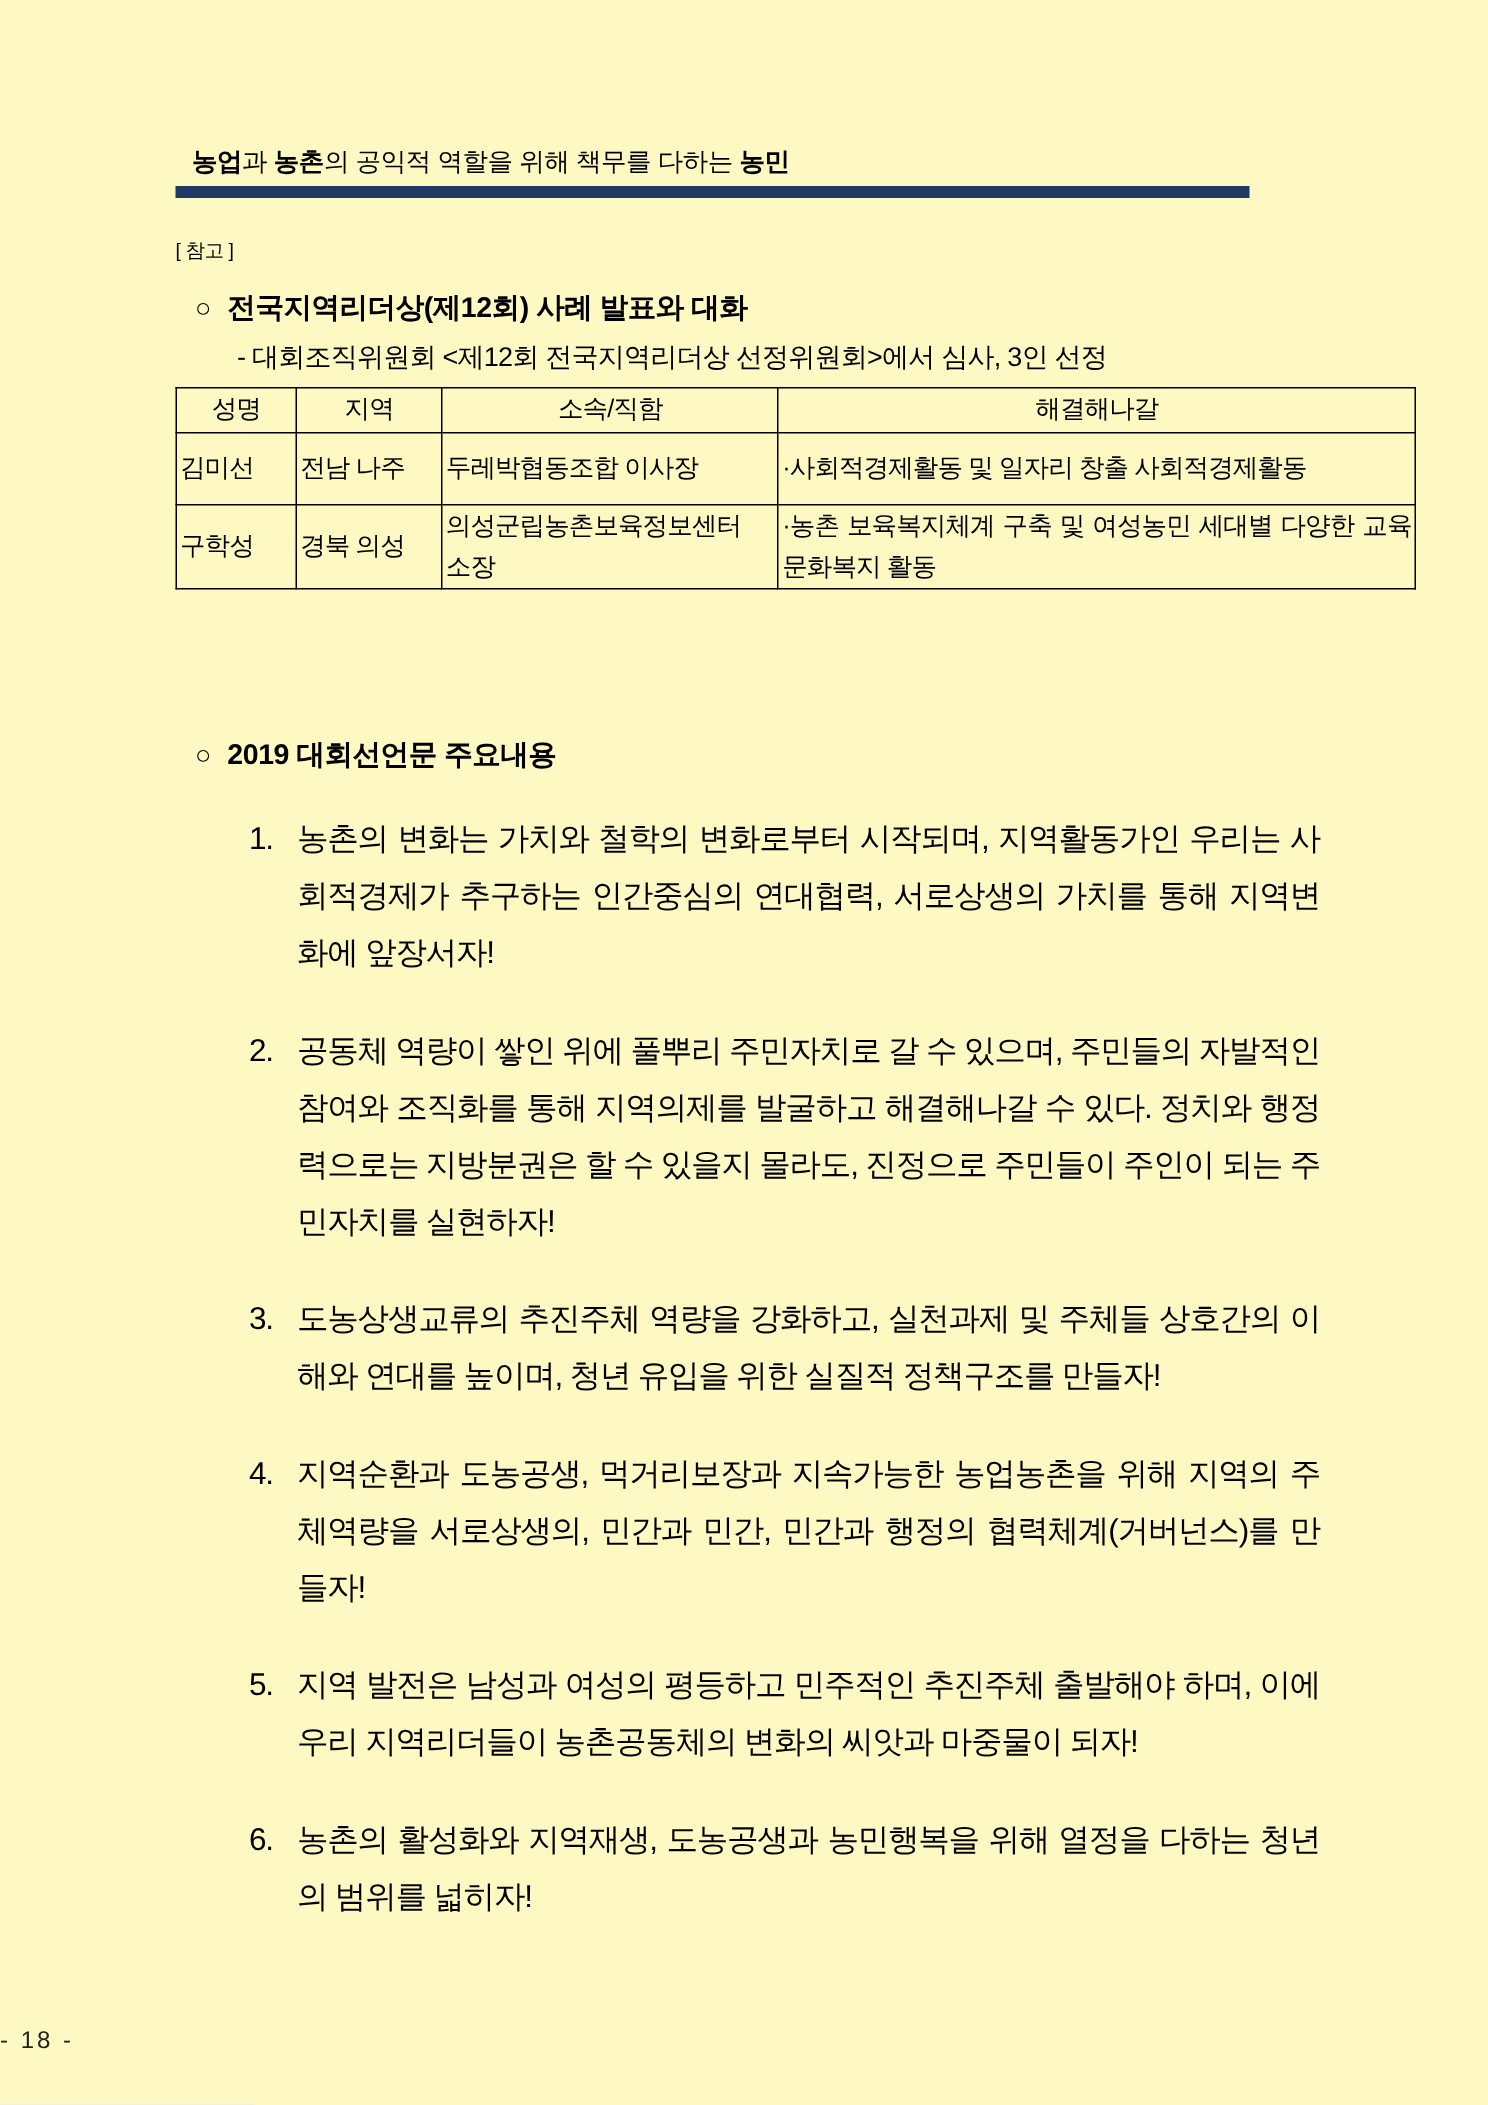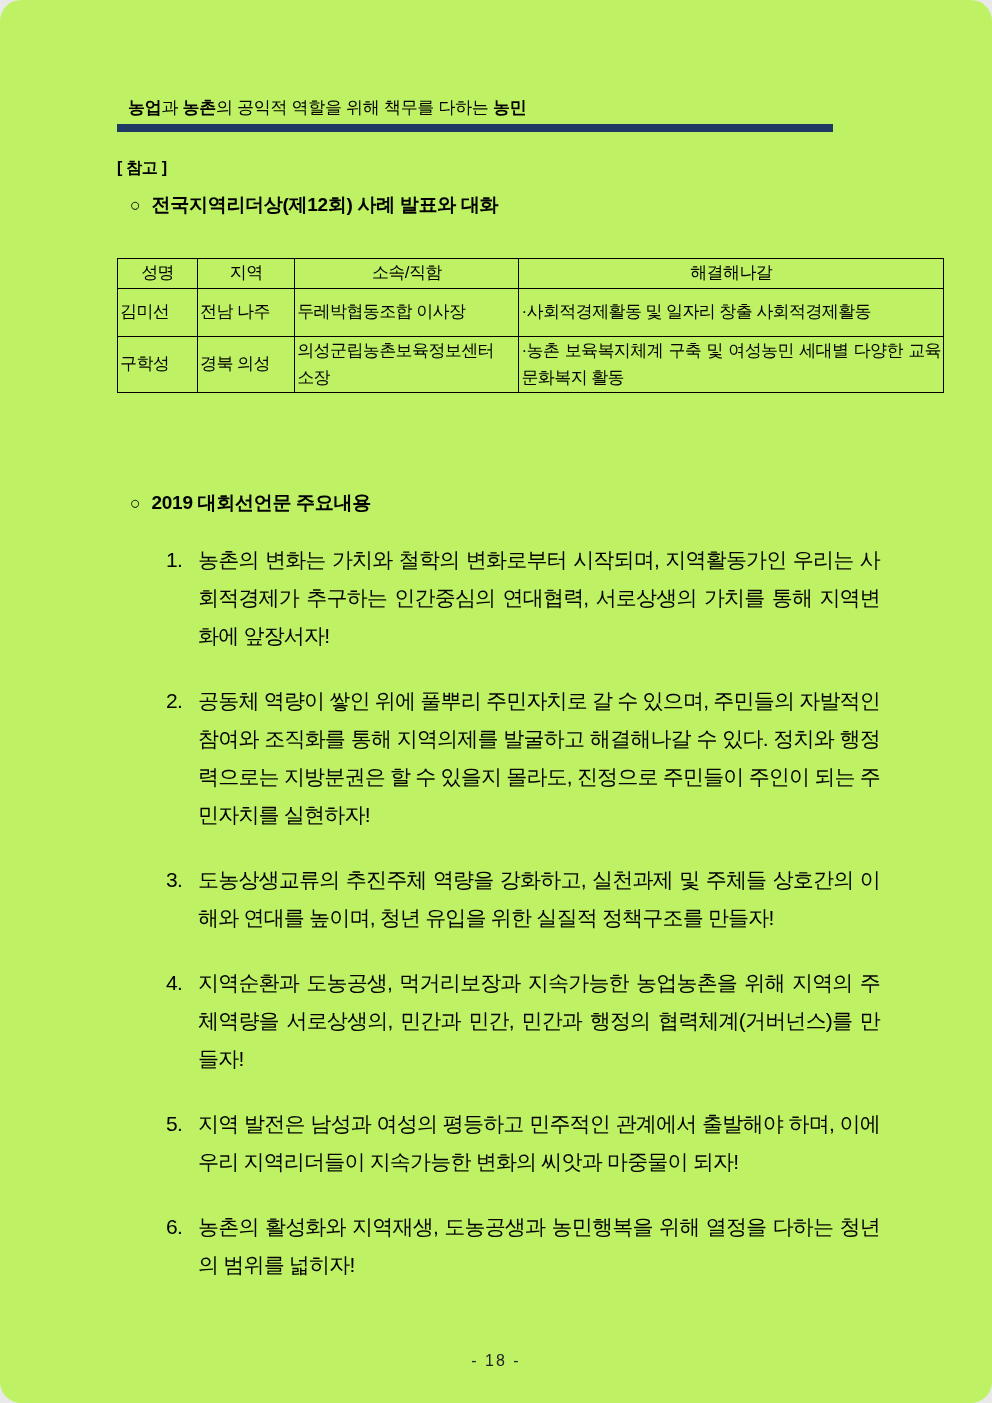--- a/index.html
+++ b/index.html
@@ -1,39 +1,38 @@
 <!DOCTYPE html>
 <html><head>
 <meta charset="utf-8">
 <style>
   html,body{margin:0;padding:0;background:#e9e9e9;}
   .page{
     position:relative;
     width:992px;height:1403px;
     margin:0 auto;
-    background:#bef264;
+    background:#fef9c3;
     font-family:"Liberation Sans","DejaVu Sans",sans-serif;
     color:#000;
     overflow:hidden;
-    border-radius:21px;
   }
   
   .doc-header{
     position:absolute;top:96px;left:128px;
     font-size:17px;letter-spacing:-0.3px;white-space:nowrap;
   }
   .doc-header .b{font-weight:bold;}
   .header-rule{
     position:absolute;top:124px;left:117px;
     width:716px;height:8px;background:#1f3864;
   }
   
   .ref-label{
     position:absolute;top:158px;left:117px;
-    font-size:16px;font-weight:bold;letter-spacing:-0.3px;
+    font-size:13px;font-weight:normal;letter-spacing:-0.3px;
   }
   .sec-title{
     position:absolute;left:130px;
     font-size:19px;font-weight:bold;letter-spacing:-0.3px;
     display:flex;align-items:center;gap:11px;white-space:nowrap;
   }
   .sec1-title{top:192px;}
   .sec2-title{top:490px;}
   .sec-title .circle{font-weight:normal;font-size:18px;line-height:1;}
   .sec1-sub{
@@ -74,39 +73,40 @@
   }
   .decl-num{
     flex:0 0 32px;text-align:left;
   }
   .decl-text{
     flex:1 1 auto;text-align:justify;
   }
   
   .footer{
     position:absolute;top:1352px;left:0;width:100%;
-    text-align:center;font-size:16px;letter-spacing:2px;color:#222;
+    text-align:left;font-size:16px;letter-spacing:2px;color:#222;
   }
 </style>
 </head>
 <body>
 
 <div class="page">
 
   <div class="doc-header">
     <span class="b">농업</span><span>과 </span><span class="b">농촌</span><span>의 공익적 역할을 위해 책무를 다하는 </span><span class="b">농민</span>
   </div>
   <div class="header-rule"></div>
 
   <div class="ref-label">[ 참고 ]</div>
 
   <div class="sec-title sec1-title">
     <span class="circle">○</span>
     <span>전국지역리더상(제12회) 사례 발표와 대화</span>
   </div>
+  <div class="sec1-sub">- 대회조직위원회 &lt;제12회 전국지역리더상 선정위원회&gt;에서 심사, 3인 선정</div>
 
   <table class="award">
     <colgroup>
       <col class="col-name">
         <col class="col-region">
         <col class="col-affil">
         <col class="col-summary">
     </colgroup>
     <thead>
       <tr>
@@ -150,21 +150,21 @@
     <div class="decl-item">
       <span class="decl-num">3.</span>
       <span class="decl-text">도농상생교류의 추진주체 역량을 강화하고, 실천과제 및 주체들 상호간의 이해와 연대를 높이며, 청년 유입을 위한 실질적 정책구조를 만들자!</span>
     </div>
     <div class="decl-item">
       <span class="decl-num">4.</span>
       <span class="decl-text">지역순환과 도농공생, 먹거리보장과 지속가능한 농업농촌을 위해 지역의 주체역량을 서로상생의, 민간과 민간, 민간과 행정의 협력체계(거버넌스)를 만들자!</span>
     </div>
     <div class="decl-item">
       <span class="decl-num">5.</span>
-      <span class="decl-text">지역 발전은 남성과 여성의 평등하고 민주적인 관계에서 출발해야 하며, 이에 우리 지역리더들이 지속가능한 변화의 씨앗과 마중물이 되자!</span>
+      <span class="decl-text">지역 발전은 남성과 여성의 평등하고 민주적인 추진주체 출발해야 하며, 이에 우리 지역리더들이 농촌공동체의 변화의 씨앗과 마중물이 되자!</span>
     </div>
     <div class="decl-item">
       <span class="decl-num">6.</span>
       <span class="decl-text">농촌의 활성화와 지역재생, 도농공생과 농민행복을 위해 열정을 다하는 청년의 범위를 넓히자!</span>
     </div>
   </div>
 
   <div class="footer">- 18 -</div>
 
 </div>

